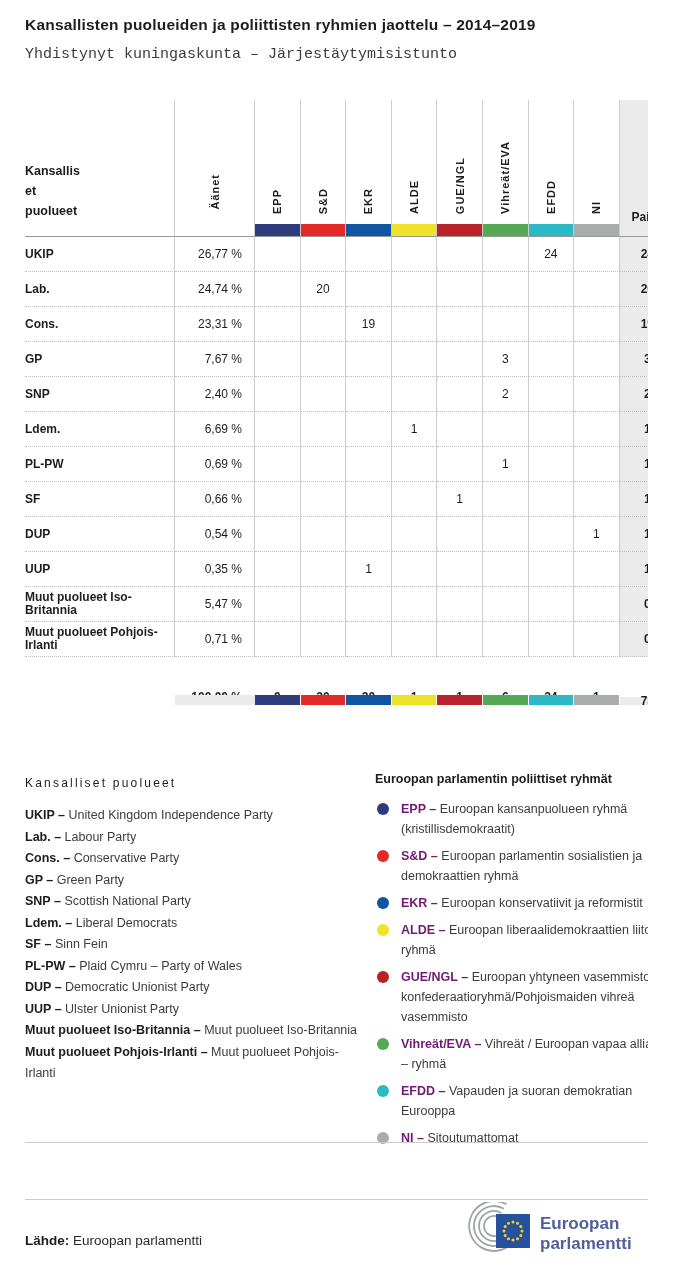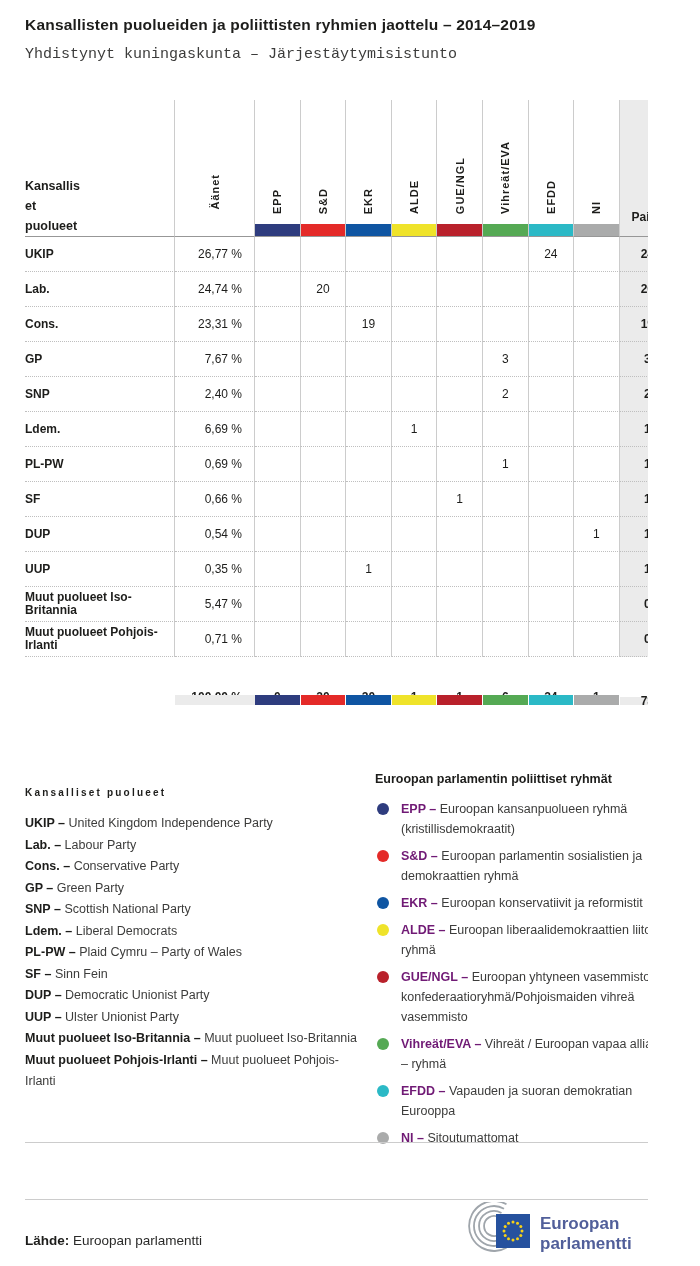--- a/index.html
+++ b/index.html
@@ -13,21 +13,21 @@
   #tbl{position:absolute;left:25px;top:100px;width:650px;display:grid;
        grid-template-columns:150px 80px repeat(8,45.6px) 55.2px;
        grid-template-rows:137px repeat(12,35px) 38px 10px;}
   .c{box-sizing:border-box;font-size:12px;color:#1d1d1b;position:relative;}
   .vline{border-right:1px solid #ccc;}
   .wline{border-right:1px solid #fff;}
   .dtb{border-bottom:1px dotted #bfbfbf;}
   .hb{border-bottom:1px solid #979797;}
   .hc{display:flex;align-items:flex-end;justify-content:center;}
   .corner{justify-content:flex-start;font-weight:700;white-space:pre-line;
-          line-height:20px;padding-bottom:0;font-size:12.5px;}
+          line-height:20px;padding-bottom:15px;font-size:12.5px;}
   .rot{writing-mode:vertical-rl;transform:rotate(180deg);font-weight:700;
        font-size:11px;letter-spacing:1px;}
   .vot .rot{margin-bottom:26px;}
   .ghead .rot{margin-bottom:22px;}
   .hbar{position:absolute;bottom:0;left:0;right:0;height:12px;}
   .paikat{background:#ebebeb;}
   .seatsHead{display:flex;align-items:flex-end;justify-content:flex-end;
              font-weight:700;padding:0 8px 12px 0;}
   .bc{display:flex;align-items:center;}
   .party{font-weight:700;padding-right:4px;line-height:13px;}
@@ -37,21 +37,21 @@
   .tc{display:flex;align-items:center;background:#ebebeb;margin-top:40px;}
   .tcw{background:#fff;}
   .bold{font-weight:700;}
   .brw{background:#fff;}
   .brg{background:#ebebeb;}
 
   
   .legend{position:absolute;left:25px;top:772px;width:650px;display:flex;}
   .nat{width:335px;flex:none;}
   .grp{margin-left:15px;width:300px;flex:none;}
-  .nat-h{font-size:10px;font-weight:700;letter-spacing:2.2px;margin:15px 0 15px 0;}
+  .nat-h{font-size:12px;font-weight:400;letter-spacing:2.2px;margin:4px 0 15px 0;}
   .grp-h{font-size:12.5px;font-weight:700;margin:0 0 13px 0;}
   .nat-item{font-size:12.5px;line-height:21.5px;color:#3c3c3b;}
   .nat-item b{color:#1d1d1b;}
   .grp-item{display:flex;margin-bottom:7px;}
   .gdot{flex:none;width:12px;height:12px;border-radius:50%;margin:4px 12px 0 2px;}
   .gi-text{font-size:12.5px;line-height:20px;color:#3c3c3b;}
   .gi-text b{color:#701a75;}
 
   
   .hr{position:absolute;left:25px;width:650px;height:1px;background:#ccc;}
@@ -268,22 +268,22 @@
   <div class="legend">
     <div class="nat">
       <h3 class="nat-h">Kansalliset puolueet</h3>
       <div id="natItems">
           <div class="nat-item"><b>UKIP – </b><span>United Kingdom Independence Party</span></div>
           <div class="nat-item"><b>Lab. – </b><span>Labour Party</span></div>
           <div class="nat-item"><b>Cons. – </b><span>Conservative Party</span></div>
           <div class="nat-item"><b>GP – </b><span>Green Party</span></div>
           <div class="nat-item"><b>SNP – </b><span>Scottish National Party</span></div>
           <div class="nat-item"><b>Ldem. – </b><span>Liberal Democrats</span></div>
+          <div class="nat-item"><b>SF – </b><span>Sinn Fein</span></div>
           <div class="nat-item"><b>PL-PW – </b><span>Plaid Cymru – Party of Wales</span></div>
-          <div class="nat-item"><b>SF – </b><span>Sinn Fein</span></div>
           <div class="nat-item"><b>DUP – </b><span>Democratic Unionist Party</span></div>
           <div class="nat-item"><b>UUP – </b><span>Ulster Unionist Party</span></div>
           <div class="nat-item"><b>Muut puolueet Iso-Britannia – </b><span>Muut puolueet Iso-Britannia</span></div>
           <div class="nat-item"><b>Muut puolueet Pohjois-Irlanti – </b><span>Muut puolueet Pohjois-Irlanti</span></div>
         </div>
     </div>
     <div class="grp">
       <h3 class="grp-h">Euroopan parlamentin poliittiset ryhmät</h3>
       <div id="grpItems">
           <div class="grp-item">

